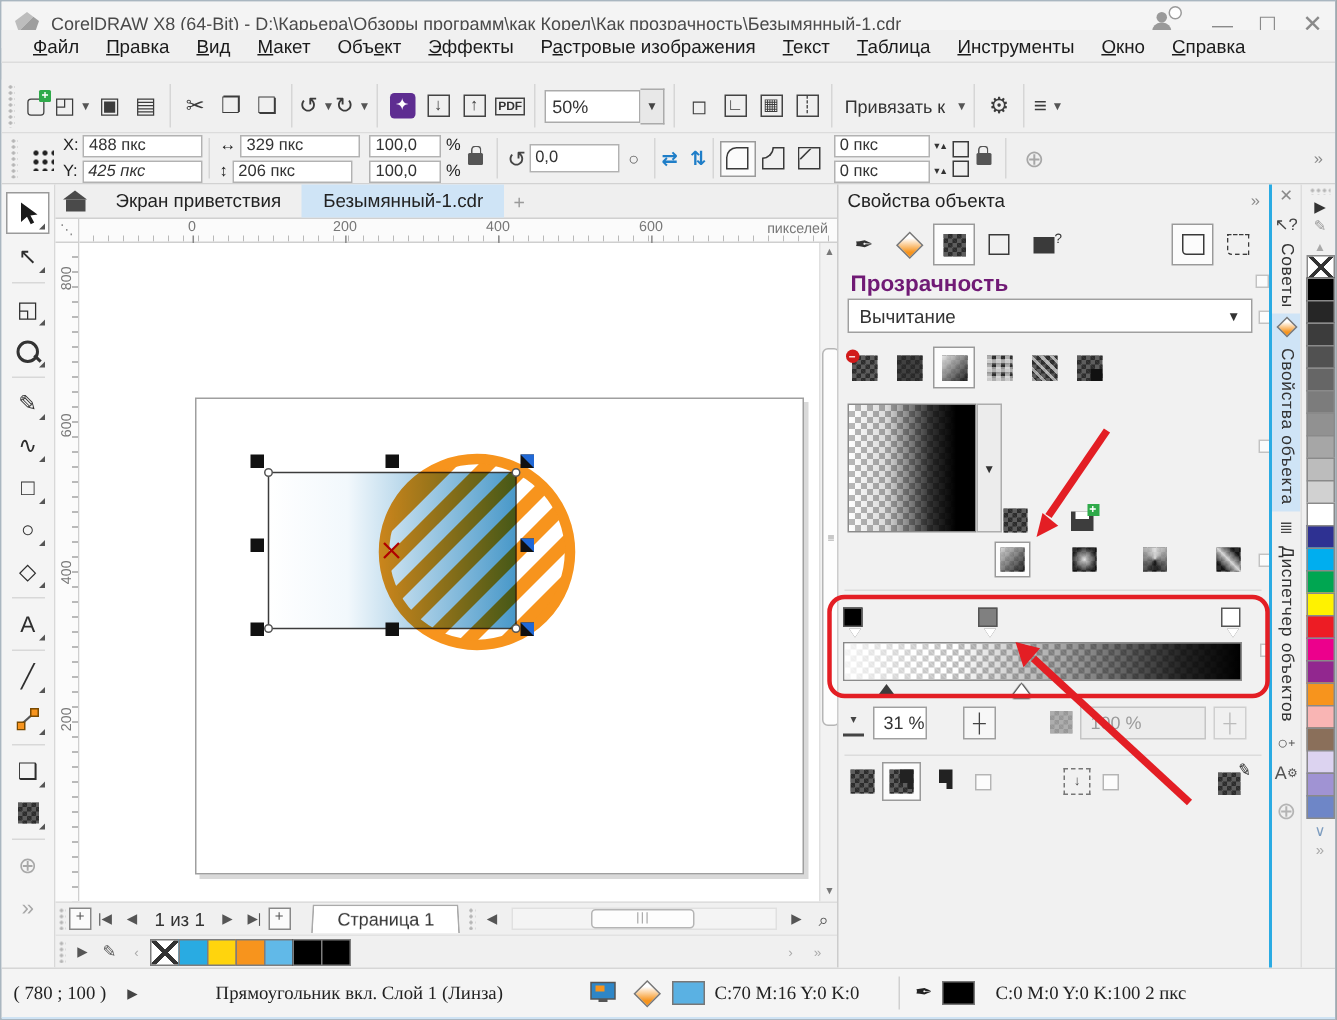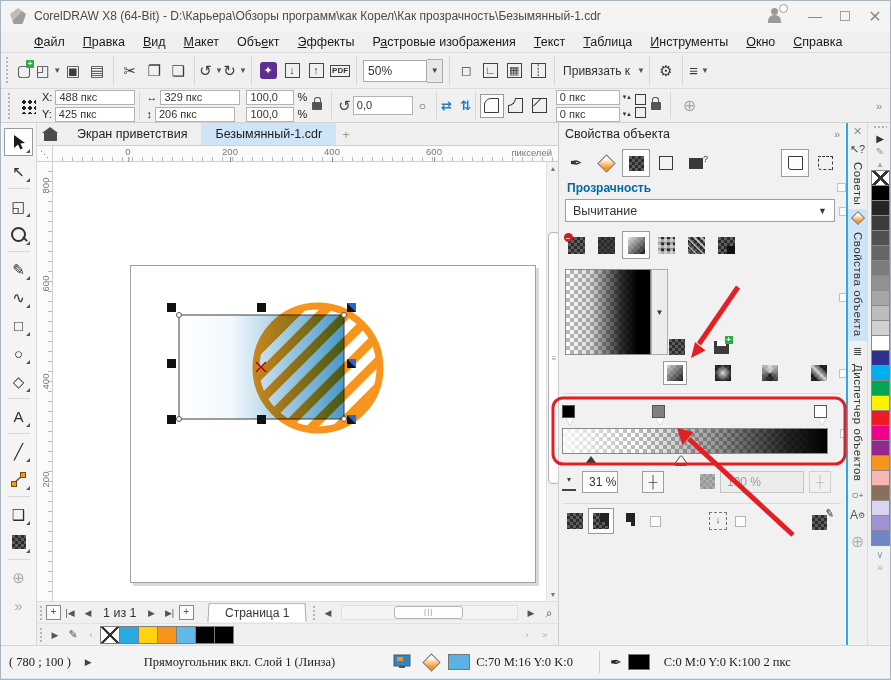--- a/index.html
+++ b/index.html
@@ -16,21 +16,21 @@
   #titlebar{left:0;top:0;width:100%;height:30px;background:#f4f4f4;display:flex;align-items:center;border-bottom:1px solid #e2e2e2;}
   #app-logo{width:16px;height:16px;margin:0 8px 0 9px;background:linear-gradient(135deg,#bdbdbd 0 50%,#9e9e9e 50%);clip-path:polygon(50% 0,100% 38%,78% 100%,22% 100%,0 38%);}
   #title-text{color:#4a4a4a;font-size:12px;white-space:nowrap;overflow:hidden;}
   .win-ctl{width:30px;height:22px;display:flex;align-items:center;justify-content:center;color:#8a8a8a;font-size:14px;}
   #account-icon{margin-left:auto;margin-right:14px;position:relative;width:20px;height:18px;}
   #account-icon .head{position:absolute;left:5px;top:1px;width:7px;height:7px;border-radius:50%;background:#9a9a9a;}
   #account-icon .body{position:absolute;left:2px;top:8px;width:13px;height:8px;border-radius:6px 6px 0 0;background:#9a9a9a;}
   #account-icon .badge{position:absolute;right:-2px;top:-3px;width:7px;height:7px;border:1px solid #9a9a9a;border-radius:50%;font-size:6px;line-height:7px;text-align:center;color:#9a9a9a;background:#fff;}
 
   
-  #menubar{left:0;top:30px;width:100%;height:22px;background:#f0f0f0;display:flex;align-items:center;padding-left:24px;border-bottom:1px solid #dcdcdc;box-sizing:border-box;}
+  #menubar{left:0;top:19px;width:100%;height:22px;background:#f0f0f0;display:flex;align-items:center;padding-left:12px;border-bottom:1px solid #dcdcdc;box-sizing:border-box;}
   .menu-item{padding:2px 9px;color:#1a1a1a;font-size:12.5px;white-space:nowrap;}
 
   
   #toolbar{left:0;top:52px;width:100%;height:36px;background:#f0f0f0;display:flex;align-items:center;border-bottom:1px solid #dcdcdc;box-sizing:border-box;padding-left:2px;}
   .tb-btn{position:relative;min-width:24px;height:26px;display:flex;align-items:center;justify-content:center;border-radius:2px;color:#333;}
   .tb-ico{font-size:15px;line-height:1;color:#3c3c3c;}
   .tb-ico.boxed{font-size:11px;border:1.4px solid #444;width:13px;height:13px;display:flex;align-items:center;justify-content:center;}
   .tb-ico.thick{font-size:13px;font-weight:bold;}
   .tb-ico.purple{background:#5e2d91;color:#fff;width:17px;height:17px;border-radius:3px;display:flex;align-items:center;justify-content:center;font-size:11px;}
   .tb-badge{position:absolute;top:2px;right:2px;font-size:8px;font-weight:bold;color:#fff;background:#2faa4a;width:8px;height:8px;line-height:8px;text-align:center;border-radius:1px;}
@@ -128,21 +128,21 @@
   #docker-title{font-size:12.5px;color:#222;}
   .dk-ico-btn{width:26px;height:26px;position:absolute;display:flex;align-items:center;justify-content:center;border:1px solid transparent;}
   .dk-ico-btn.sel{border-color:#9a9a9a;background:#fcfcfc;}
   .nib{font-size:15px;color:#333;}
   .diamond{width:11px;height:11px;transform:rotate(45deg);border:1px solid #777;background:linear-gradient(135deg,#ffffff 20%,#f7941d 80%);}
   .sqr-o{width:12px;height:12px;border:1.6px solid #3a3a3a;}
   .img-ico{width:14px;height:11px;background:#3a3a3a;position:relative;}
   .img-ico::after{content:"?";position:absolute;right:-5px;top:-4px;font-size:9px;color:#333;}
   .frame-ico{width:13px;height:12px;border:1.8px solid #3a3a3a;border-radius:0 0 0 3px;}
   .mini-box{position:absolute;width:7px;height:7px;border:1px solid #c2c2c2;background:#fbfbfb;}
-  #transp-heading{position:absolute;left:8px;top:58px;font-weight:bold;font-size:12px;color:#0369a1;}
+  #transp-heading{position:absolute;left:8px;top:58px;font-weight:bold;font-size:15px;color:#701a75;}
   #merge-dd{position:absolute;left:6px;top:76px;width:270px;height:23px;background:#fff;border:1px solid #9f9f9f;box-sizing:border-box;display:flex;align-items:center;}
   #merge-dd .val{padding-left:7px;font-size:12.5px;}
   #merge-dd .arr{margin-left:auto;margin-right:7px;font-size:9px;color:#333;}
   .ttype{position:absolute;top:108px;width:26px;height:26px;display:flex;align-items:center;justify-content:center;border:1px solid transparent;}
   .ttype.sel{border-color:#9a9a9a;background:#fcfcfc;}
   .ttype .base{width:17px;height:17px;position:relative;}
   .badge-no{position:absolute;left:-4px;top:-4px;width:9px;height:9px;background:#d11a1a;border-radius:50%;color:#fff;font-size:8px;line-height:9px;text-align:center;font-weight:bold;}
   .ov-uni{position:absolute;inset:0;background:rgba(40,40,40,.55);}
   .ov-fount{position:absolute;inset:0;background:linear-gradient(135deg,rgba(255,255,255,.85),rgba(0,0,0,.6));}
   .ov-pat{position:absolute;inset:0;background-image:repeating-linear-gradient(0deg,rgba(255,255,255,.5) 0 3px,transparent 3px 6px),repeating-linear-gradient(90deg,rgba(255,255,255,.5) 0 3px,transparent 3px 6px);}
@@ -321,21 +321,21 @@
   <div id="propbar" class="abs">
     <div class="grip"></div>
     <div class="posgrid"></div>
     <div class="pb-stack">
       <div class="pb-row">
           <span class="pb-lbl">X:</span>
         <span class="pb-field" style="width:72px;">488 пкс</span>
         </div>
       <div class="pb-row">
           <span class="pb-lbl">Y:</span>
-        <span class="pb-field" style="width:72px;">425 пкс</span>
+        <span class="pb-field" style="width:72px;font-style:italic;">425 пкс</span>
         </div>
     </div>
     <div class="vsep"></div>
     <div class="pb-stack" style="margin-left:2px;">
       <div class="pb-row">
           <span class="pb-lbl">↔</span>
         <span class="pb-field" style="width:72px;">329 пкс</span>
         </div>
       <div class="pb-row">
           <span class="pb-lbl">↕</span>

